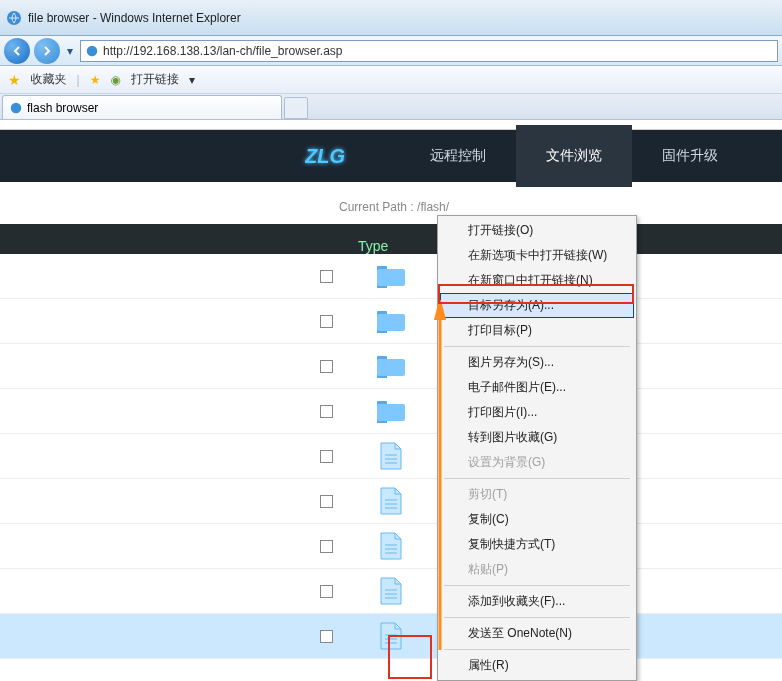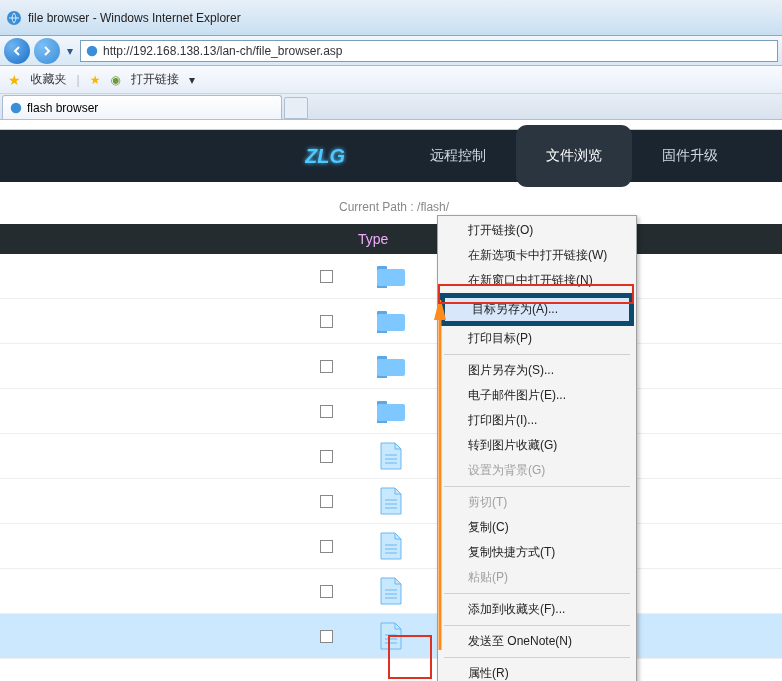--- a/index.html
+++ b/index.html
@@ -135,37 +135,36 @@
   display: flex;
   align-items: center;
   font-size: 14px;
   color: #cfd8e0;
   cursor: pointer;
   font-family: Liberation Serif, serif;
 }
 .navitem.active {
   background: #2a3540;
   color: #fff;
-  border-radius: 11px;
 }
 .pathrow {
   padding: 18px 0 10px 310px;
   font-size: 12px;
   color: #888;
   background: #fff;
   margin-left: 29px;
 }
 .pathrow .pathval { color: #888; }
 .tableheader {
   height: 30px;
   background: #242c30;
   display: flex;
-  align-items: center;
+  align-items: flex-end;
   padding-left: 358px;
-  color: #f0abfc;
+  color: #86efac;
   font-size: 14px;
 }
 .th-type { width: 70px; }
 .filelist {
   background: #fff;
 }
 .filerow {
   height: 45px;
   display: flex;
   align-items: center;
@@ -207,21 +206,21 @@
 }
 .ctxitem {
   padding: 4px 10px 4px 28px;
   color: #222;
   cursor: pointer;
   position: relative;
 }
 .ctxitem.disabled { color: #a0a0a0; cursor: default; }
 .ctxitem.highlighted {
   background: #d8e8fa;
-  border: 5px solid #0c4a6e;
+  border: 1px solid #0c4a6e;
   padding: 3px 9px 3px 27px;
 }
 .ctxsep {
   height: 1px;
   background: #d0d0d0;
   margin: 3px 4px;
 }
 .redbox {
   position: absolute;
   border: 2px solid #e03020;

